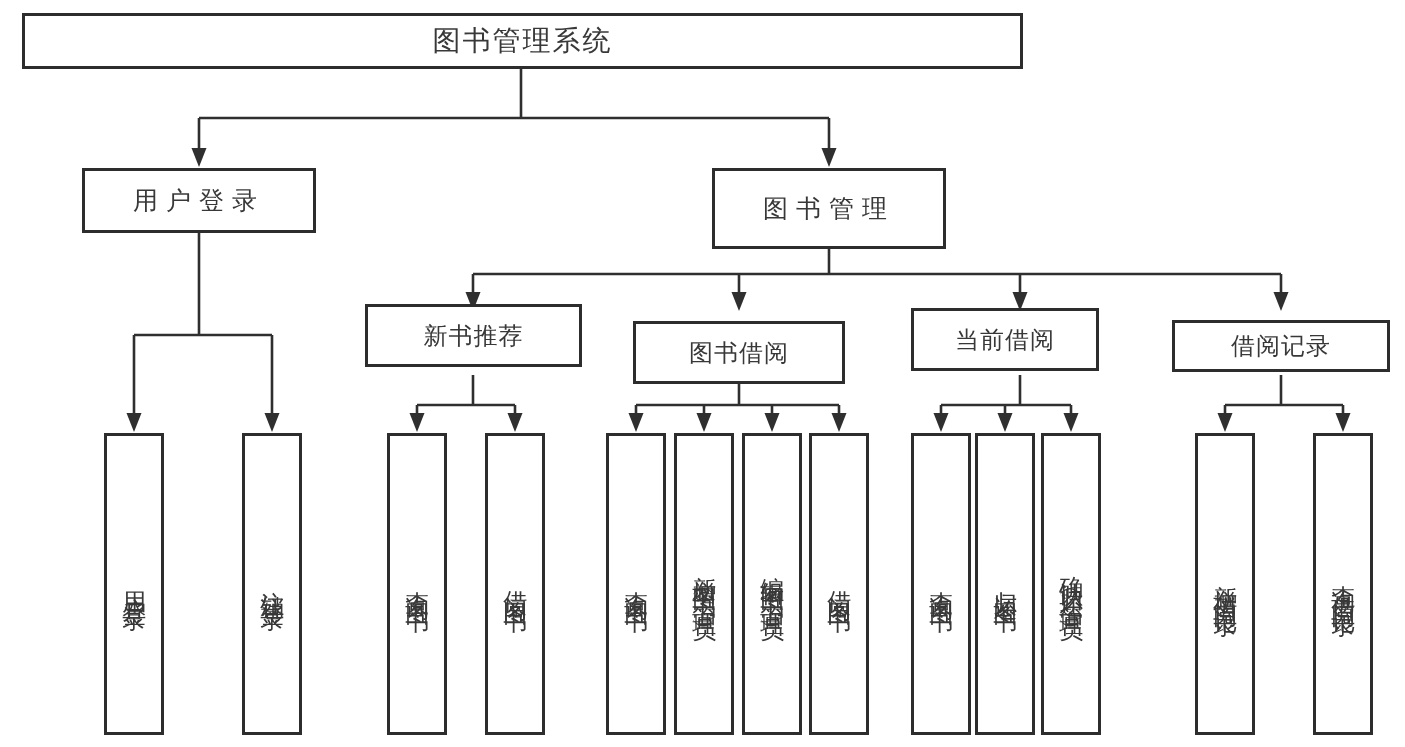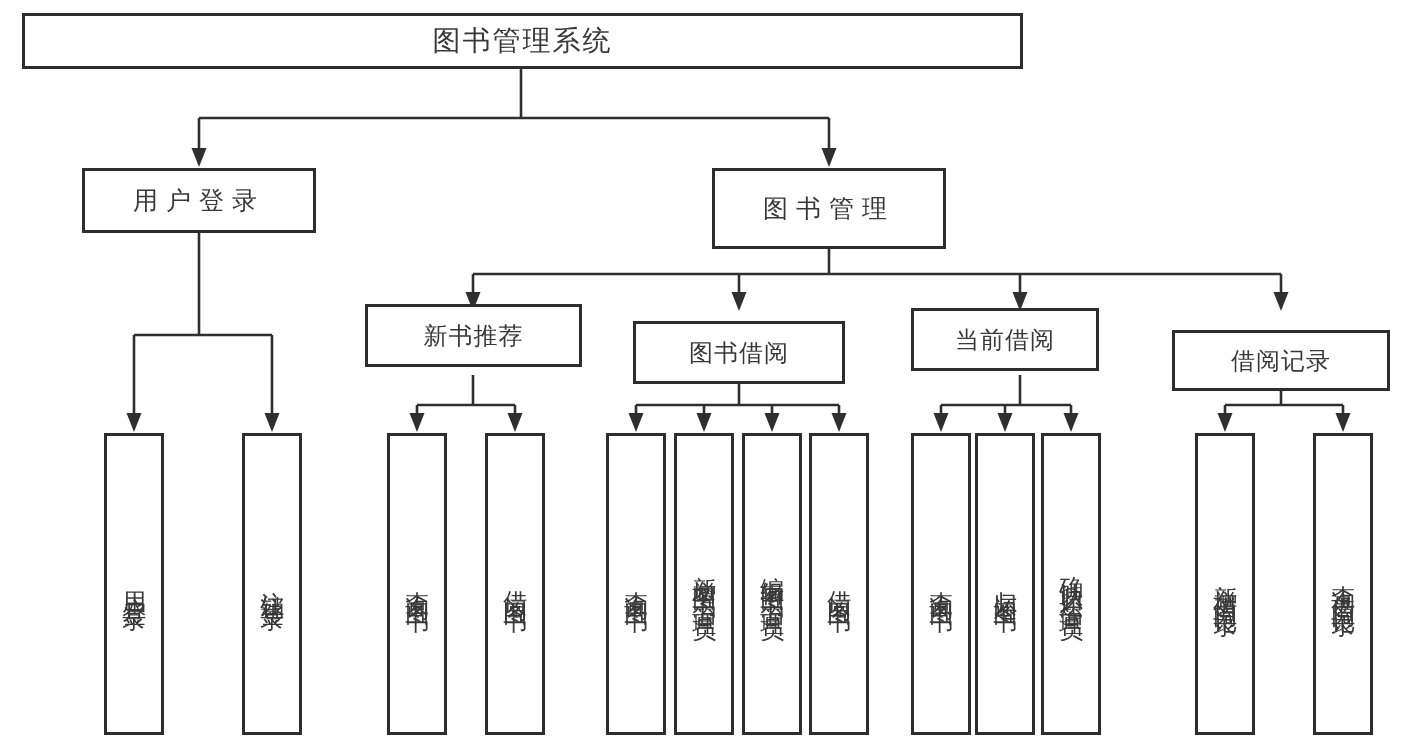--- a/index.html
+++ b/index.html
@@ -113,21 +113,21 @@
   </svg>
 
   <div class="node hbox" style="left:22px;top:13px;width:1001px;height:56px;">图书管理系统</div>
 
   <div class="node hbox l2" style="left:82px;top:168px;width:234px;height:65px;">用户登录</div>
   <div class="node hbox l2" style="left:712px;top:168px;width:234px;height:81px;">图书管理</div>
 
   <div class="node hbox l3" style="left:365px;top:304px;width:217px;height:63px;">新书推荐</div>
   <div class="node hbox l3" style="left:633px;top:312px;width:212px;height:63px;margin-top:9px;">图书借阅</div>
   <div class="node hbox l3" style="left:911px;top:308px;width:188px;height:63px;">当前借阅</div>
-  <div class="node hbox l3" style="left:1172px;top:330px;width:218px;height:61px;">借阅记录</div>
+  <div class="node hbox l3" style="left:1172px;top:320px;width:218px;height:52px;">借阅记录</div>
 
   <div class="node vbox" style="left:104px;">用户登录</div>
   <div class="node vbox" style="left:242px;">注销登录</div>
   <div class="node vbox" style="left:387px;">查询图书</div>
   <div class="node vbox" style="left:485px;">借阅图书</div>
   <div class="node vbox" style="left:606px;">查询图书</div>
   <div class="node vbox" style="left:674px;">新增图书（管理员）</div>
   <div class="node vbox" style="left:742px;">编辑图书（管理员）</div>
   <div class="node vbox" style="left:809px;">借阅图书</div>
   <div class="node vbox" style="left:911px;">查询图书</div>

